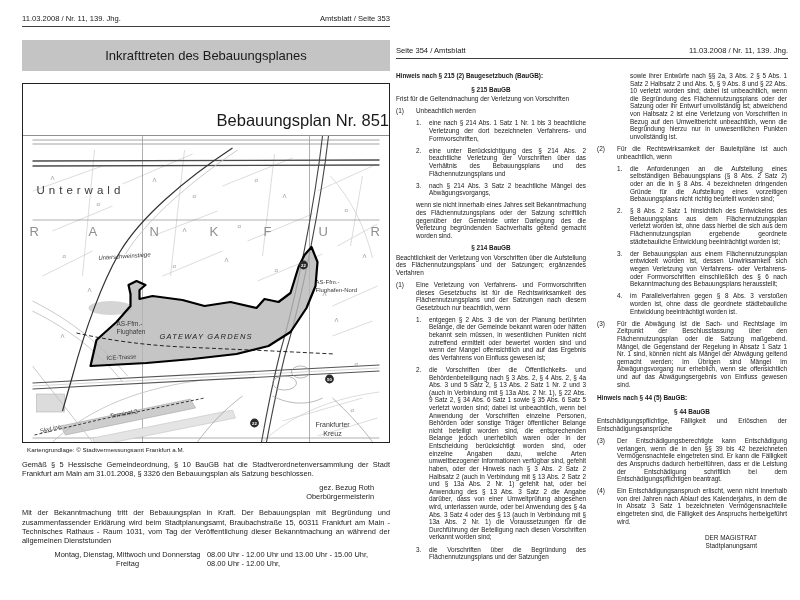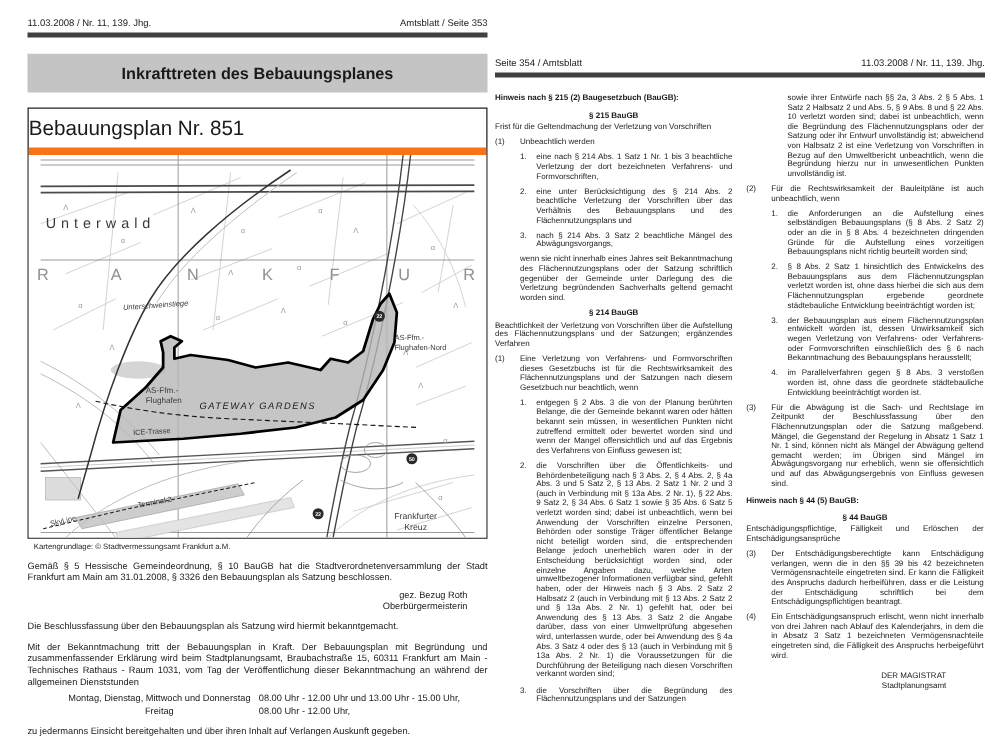--- a/index.html
+++ b/index.html
@@ -1,23 +1,23 @@
 <!DOCTYPE html>
 <html><head>
 <meta charset="utf-8">
 <style>
   html,body{margin:0;padding:0;}
   body{width:800px;height:600px;background:#ffffff;font-family:"Liberation Sans",sans-serif;color:#1a1a1a;position:relative;overflow:hidden;}
   .page{position:absolute;top:14px;}
   #page-left{left:22px;width:368px;}
   #page-right{left:396px;width:392px;margin-top:32px;}
-  .pg-header{display:flex;justify-content:space-between;font-size:7.6px;border-bottom:4px solid #404040;padding-bottom:3px;}
-  #banner{margin-top:13px;background:#c4c4c4;text-align:center;font-weight:bold;font-size:13px;padding:8px 0;}
+  .pg-header{display:flex;justify-content:space-between;font-size:7.6px;border-bottom:1px solid #404040;padding-bottom:3px;}
+  #banner{margin-top:13px;background:#c4c4c4;text-align:center;font-weight:normal;font-size:13px;padding:8px 0;}
   #map-frame{margin-top:12px;border:1.6px solid #222;}
-  #map-titlebox{text-align:left;padding:7px 0 5px 0;border-bottom:6px solid #f97316;}
+  #map-titlebox{text-align:right;padding:7px 0 5px 0;border-bottom:1px solid #f97316;margin-top:20px;}
   #map-title{font-size:16.5px;}
   #map-subtitle{font-size:11px;margin-top:3px;}
   #map-svg{display:block;width:100%;height:306px;background:#fff;}
   #map-caption{font-size:6.2px;margin:3px 0 0 5px;color:#222;}
   .body-text{font-size:7.4px;line-height:1.26;text-align:justify;margin-top:7px;}
   #signature{white-space:pre-line;text-align:right;font-size:7.4px;line-height:1.26;margin-top:4px;padding-right:16px;}
   #hours{margin:4px 0 0 26px;font-size:7.4px;line-height:1.3;}
   .hour-row{display:flex;text-align:center;}
   .hour-days{width:159px;flex:none;}
   #cols{display:flex;gap:11px;margin-top:13px;}
@@ -196,33 +196,31 @@
         </g>
       </g>
     </svg>
   </div>
 
   <div id="map-caption">Kartengrundlage: © Stadtvermessungsamt Frankfurt a.M.</div>
 
   <div class="body-text">Gemäß § 5 Hessische Gemeindeordnung, § 10 BauGB hat die Stadtverordnetenversammlung der Stadt Frankfurt am Main am 31.01.2008, § 3326 den Bebauungsplan als Satzung beschlossen.</div>
   <div id="signature">gez. Bezug Roth
 Oberbürgermeisterin</div>
-  <div class="body-text">Die Beschlussfassung über den Bebauungsplan als Satzung wird hiermit bekanntgemacht.</div>
   <div class="body-text">Mit der Bekanntmachung tritt der Bebauungsplan in Kraft. Der Bebauungsplan mit Begründung und zusammenfassender Erklärung wird beim Stadtplanungsamt, Braubachstraße 15, 60311 Frankfurt am Main - Technisches Rathaus - Raum 1031, vom Tag der Veröffentlichung dieser Bekanntmachung an während der allgemeinen Dienststunden</div>
   <div id="hours">
       <div class="hour-row">
         <span class="hour-days">Montag, Dienstag, Mittwoch und Donnerstag</span>
         <span>08.00 Uhr - 12.00 Uhr und 13.00 Uhr - 15.00 Uhr,</span>
       </div>
       <div class="hour-row">
         <span class="hour-days">Freitag</span>
         <span>08.00 Uhr - 12.00 Uhr,</span>
       </div>
     </div>
-  <div class="body-text">zu jedermanns Einsicht bereitgehalten und über ihren Inhalt auf Verlangen Auskunft gegeben.</div>
 </div>
 
 <div class="page" id="page-right">
   <div class="pg-header">
     <span>Seite 354 / Amtsblatt</span>
     <span>11.03.2008 / Nr. 11, 139. Jhg.</span>
   </div>
   <div id="cols">
     <div class="col" id="col-1">
         <div class="blk bold"><span>Hinweis nach § 215 (2) Baugesetzbuch (BauGB):</span></div>

